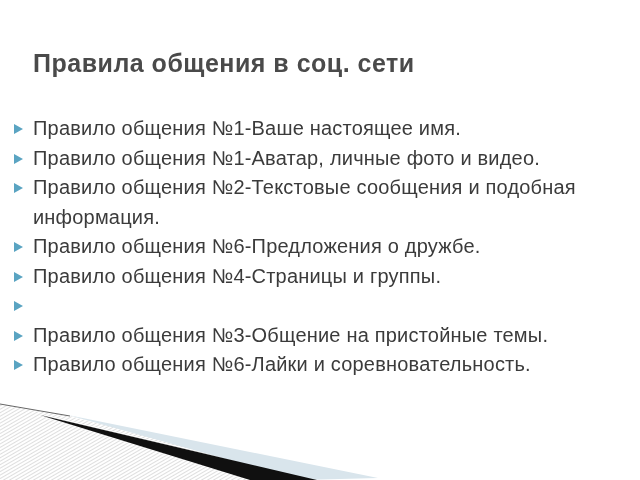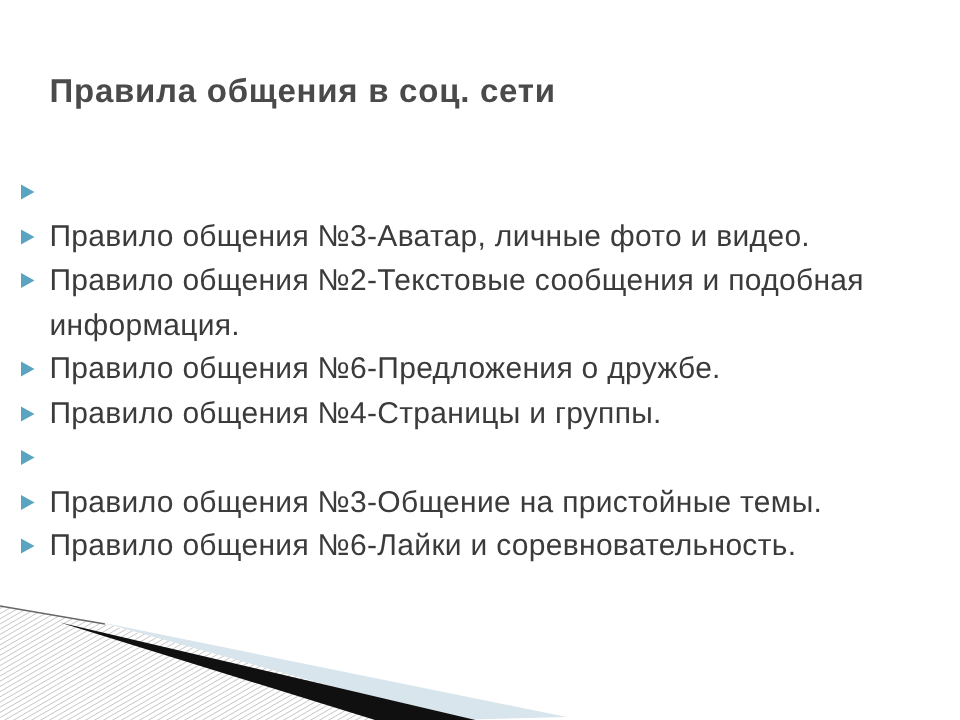--- a/index.html
+++ b/index.html
@@ -16,21 +16,21 @@
   }
   .slide {
     position: absolute;
     inset: 0;
   }
   .slide-title {
     position: absolute;
     left: 33px;
     top: 24px;
     right: 10px;
-    font-size: 22px;
+    font-size: 25px;
     line-height: 44px;
     font-weight: bold;
     color: var(--title_color, #4a4a4a);
     letter-spacing: 0.5px;
     white-space: nowrap;
   }
   .rules-list {
     position: absolute;
     left: 14px;
     top: 114px;
@@ -77,24 +77,24 @@
 </style>
 </head>
 <body>
 
 <div class="slide">
 
   <h1 class="slide-title">Правила общения в соц. сети</h1>
 
   <ul class="rules-list">
     <li class="rule-item">
-      <span class="bullet"><span class="tri"></span></span>
+      <span class="bullet"><span class="tri"></span></span><span class="rule-text">Правило общения №1-Ваше настоящее имя.</span>
     </li>
     <li class="rule-item">
-      <span class="bullet"><span class="tri"></span></span><span class="rule-text">Правило общения №3-Аватар, личные фото и видео.</span>
+      <span class="bullet"><span class="tri"></span></span><span class="rule-text">Правило общения №1-Аватар, личные фото и видео.</span>
     </li>
     <li class="rule-item">
       <span class="bullet"><span class="tri"></span></span><span class="rule-text">Правило общения №2-Текстовые сообщения и подобная информация.</span>
     </li>
     <li class="rule-item">
       <span class="bullet"><span class="tri"></span></span><span class="rule-text">Правило общения №6-Предложения о дружбе.</span>
     </li>
     <li class="rule-item">
       <span class="bullet"><span class="tri"></span></span><span class="rule-text">Правило общения №4-Страницы и группы.</span>
     </li>

